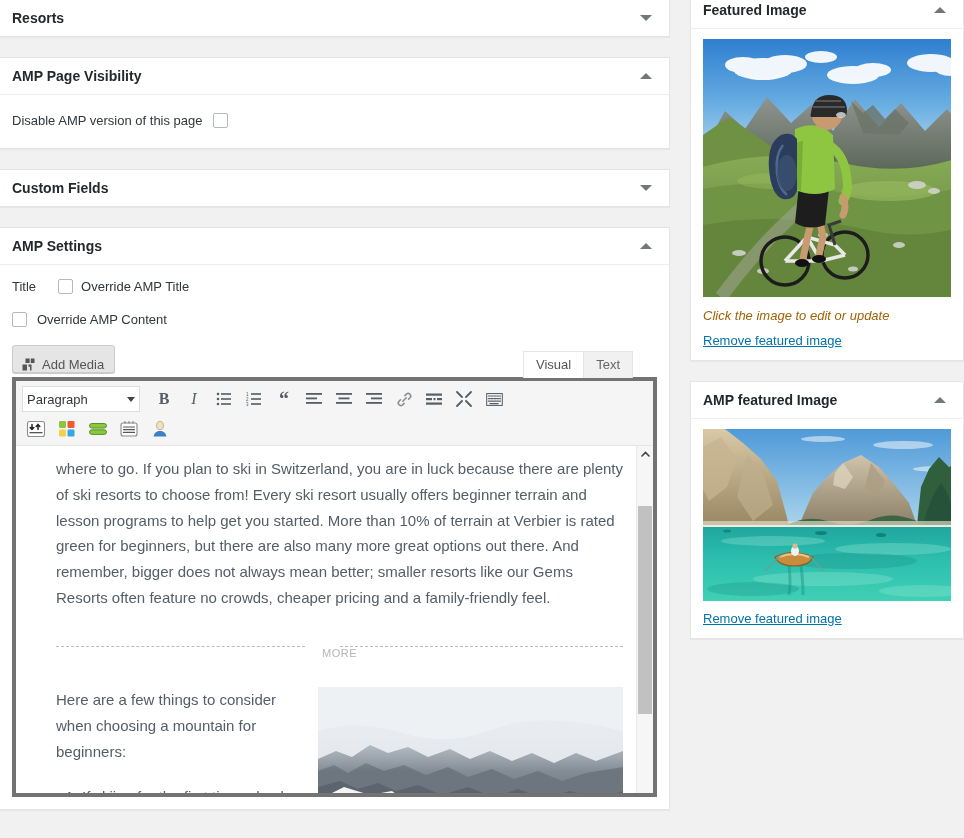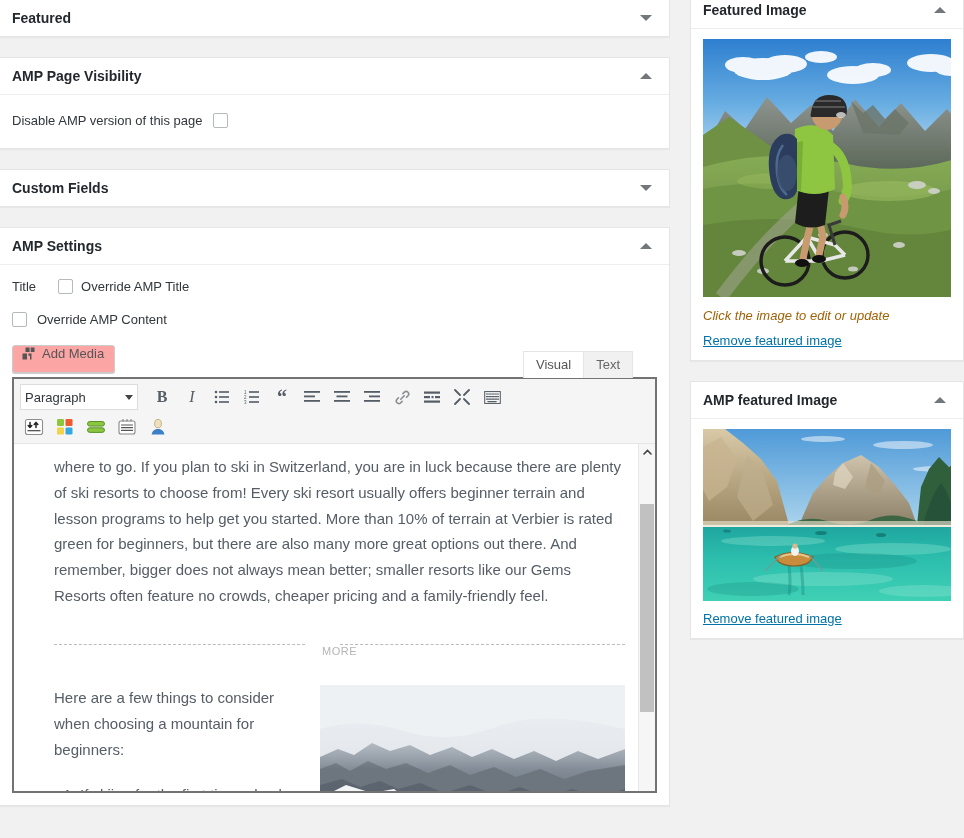--- a/index.html
+++ b/index.html
@@ -120,25 +120,25 @@
   .override-content-row .wpcheck { margin-right: 10px; }
 
   
   .editor-top {
     position: relative;
     height: 32px;
     margin-bottom: 0;
   }
   .add-media-btn {
     display: inline-flex;
-    align-items: flex-start;
+    align-items: flex-end;
     gap: 6px;
     height: 28px;
     padding: 0 10px 0 8px;
-    background: #fca5a5;
+    background: #e5e5e5;
     border: 1px solid #ccc;
     border-radius: 3px;
     box-shadow: 0 1px 0 #ccc;
     font-size: 13px;
     color: #555;
     cursor: pointer;
     box-sizing: border-box;
   }
   .media-icon { display: inline-block; width: 15px; height: 15px; position: relative; }
   .media-icon svg { display: block; }
@@ -161,21 +161,21 @@
     margin-left: -1px;
   }
   .etab.active {
     background: #fff;
     color: #555;
     border-color: #e5e5e5;
   }
 
   
   .mce-wrap {
-    border: 2px solid #737373;
+    border: 4px solid #737373;
     background: #eab308;
   }
   .mce-toolbar {
     padding: 4px 6px 2px 6px;
     border-bottom: 1px solid #e5e5e5;
     background: #f5f5f5;
   }
   .mce-row {
     display: flex;
     align-items: center;
@@ -348,21 +348,21 @@
 </style>
 </head>
 <body>
 
 <div class="page">
 
   <div class="main-col">
 
     <div class="postbox" style="margin-top:-1px;">
       <div class="postbox-header no-border">
-        <span class="postbox-title">Featured</span>
+        <span class="postbox-title">Resorts</span>
         <span class="toggle-arrow">
             <span class="tri-down"></span>
           </span>
       </div>
     </div>
 
     <div class="postbox">
       <div class="postbox-header">
         <span class="postbox-title">AMP Page Visibility</span>
         <span class="toggle-arrow">

